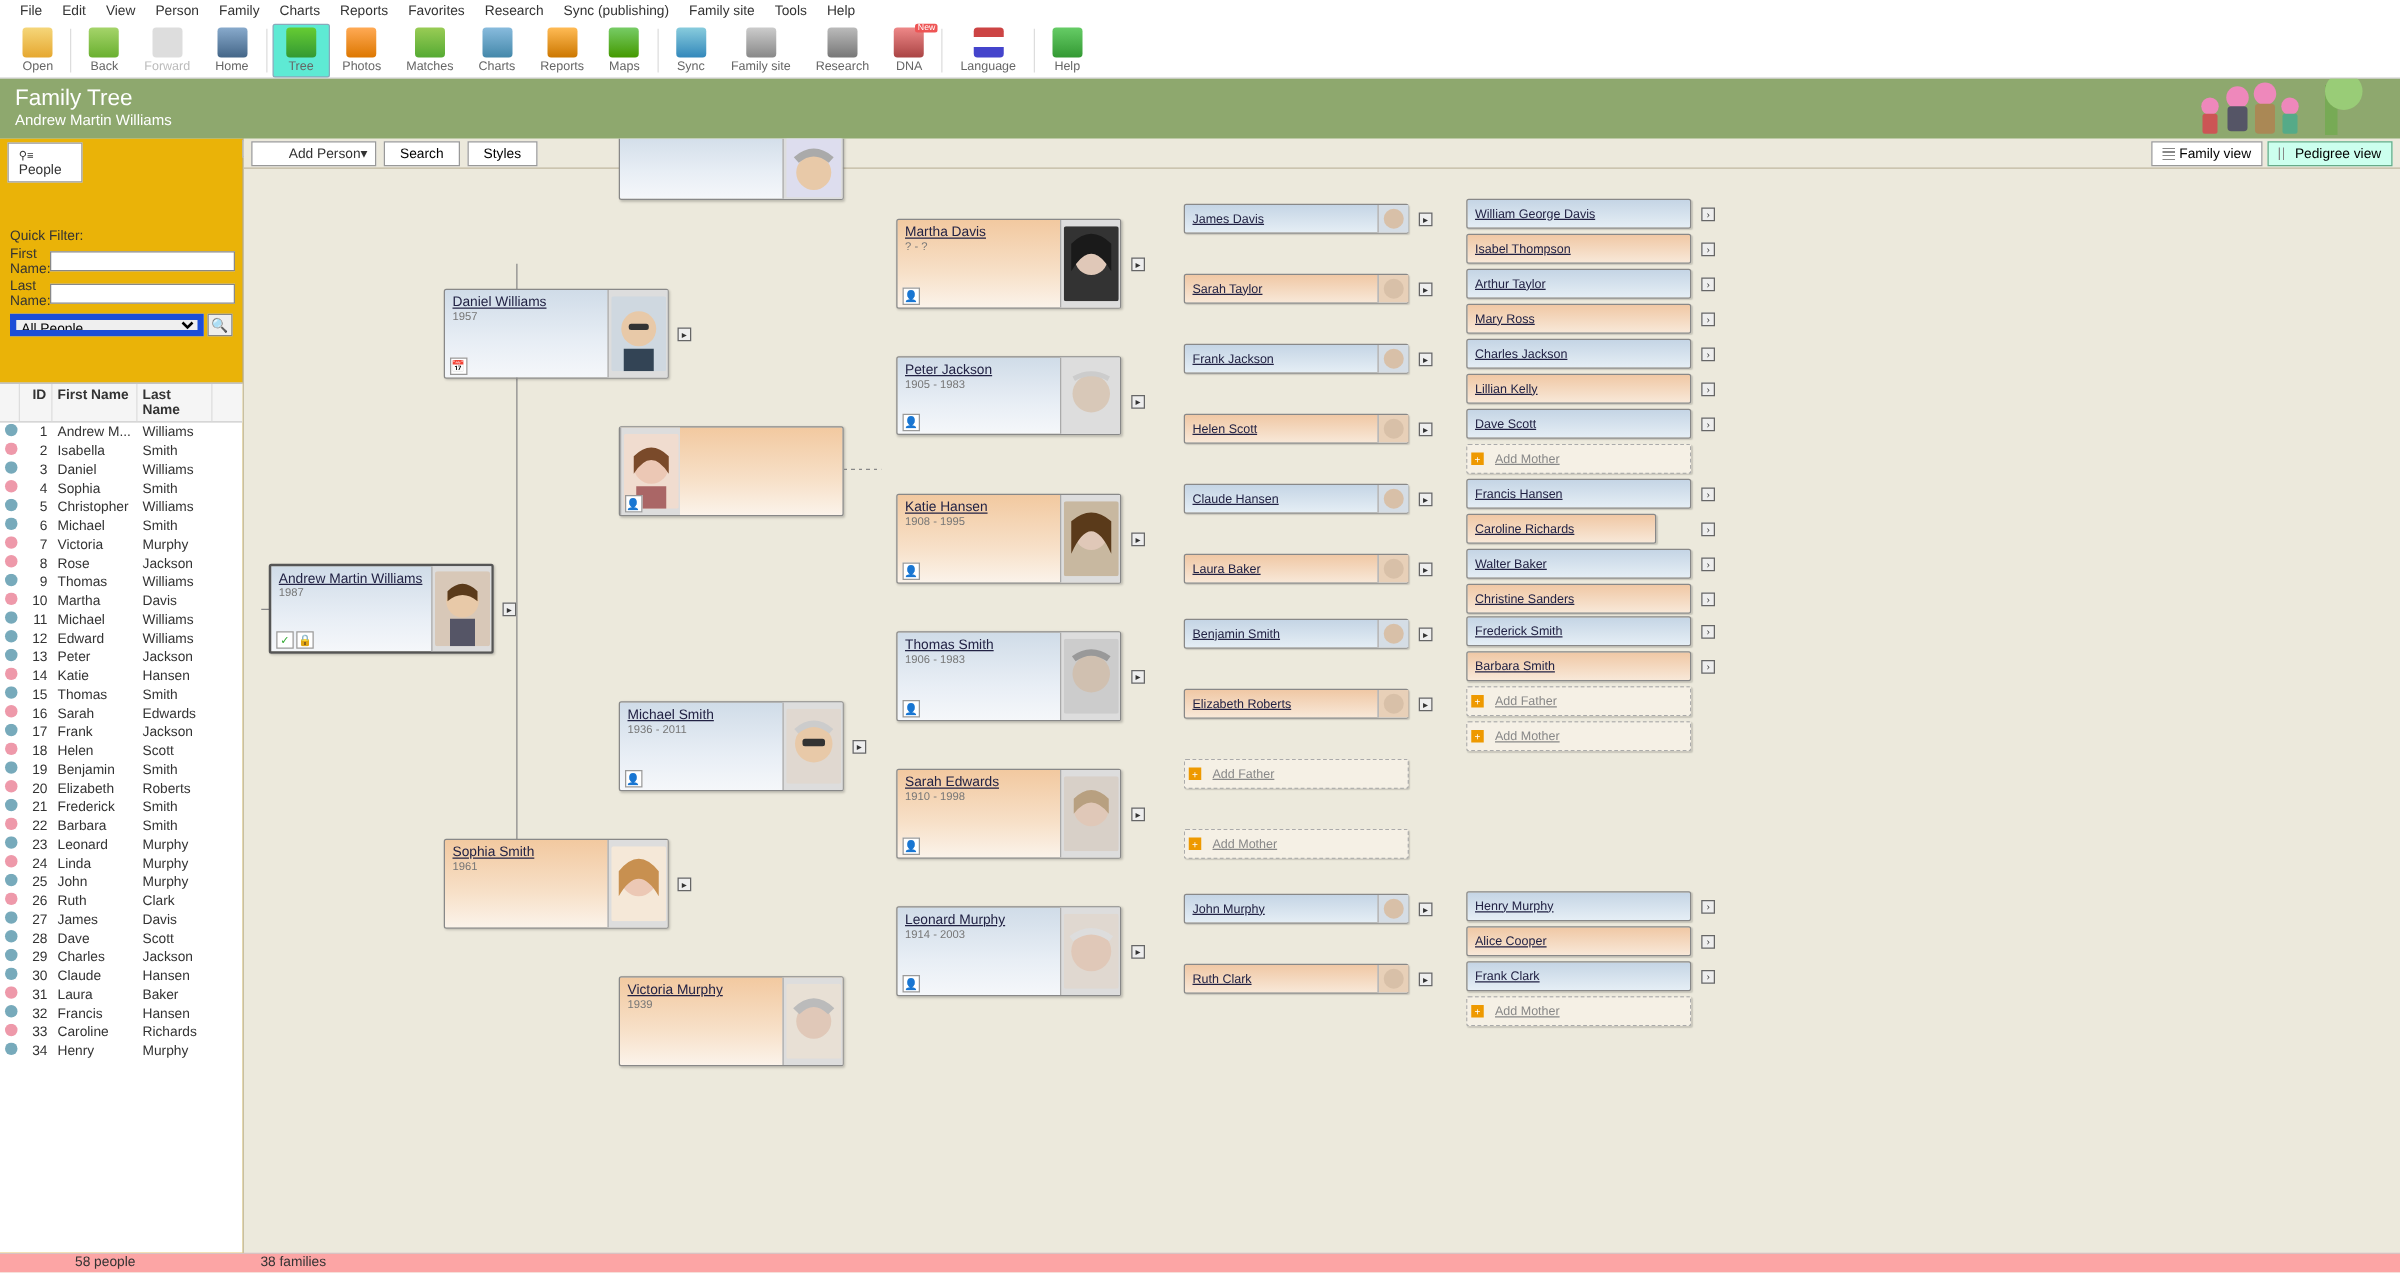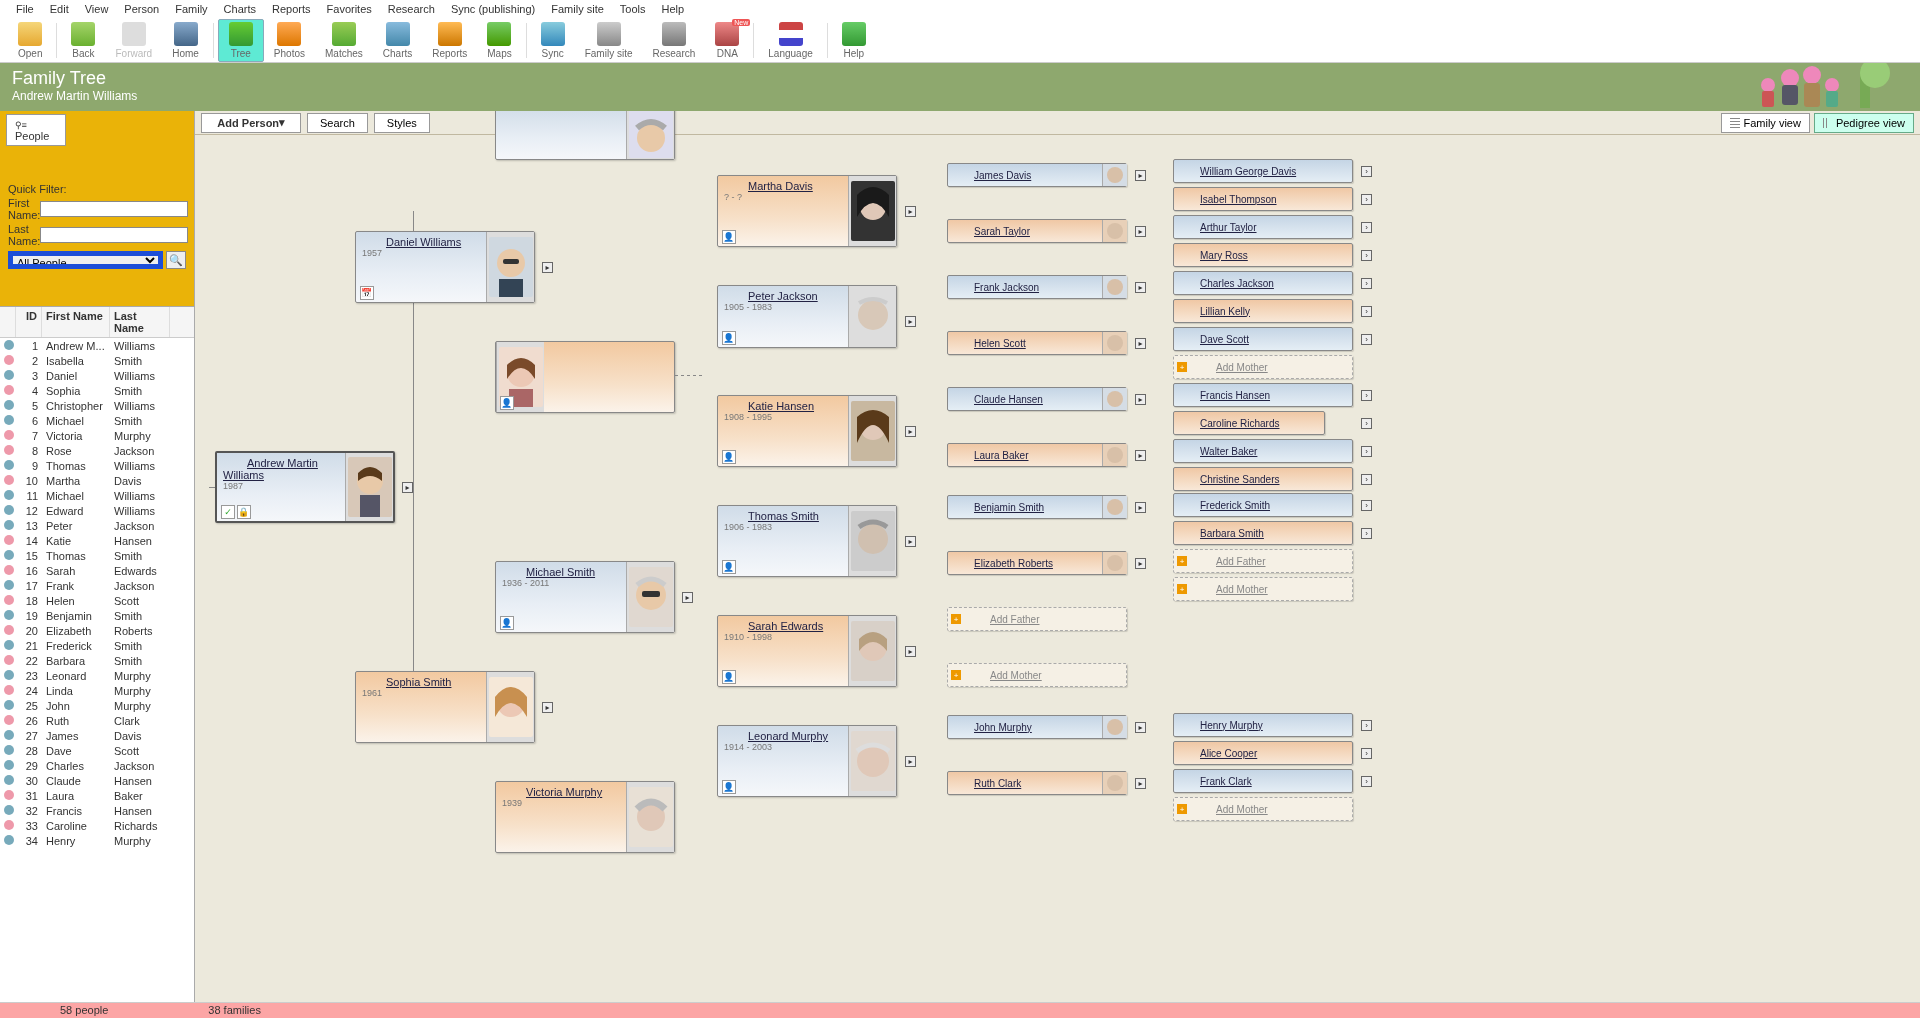--- a/index.html
+++ b/index.html
@@ -61,48 +61,48 @@
 .ppl-row div{padding:0 4px; overflow:hidden; white-space:nowrap; font-size:11px;}
 .ppl-row .c0{width:16px;} .ppl-row .c1{width:26px;text-align:right;} .ppl-row .c2{width:68px;} .ppl-row .c3{width:60px;}
 .gender-ic{width:10px;height:10px;border-radius:50%;display:inline-block;}
 .gender-m{background:#7ab;}
 .gender-f{background:#e9a;}
 
 
 .canvas { flex:1; background: #ece9dc; position: relative; overflow: hidden; }
 .canvasbar { height: 24px; background:#ece9dc; border-bottom:1px solid #c0b8a0; display:flex; padding:3px 6px; gap:6px; align-items:center; }
 .canvasbar button,.canvasbar .dd { height:20px; border:1px solid #999; background:#fff; font-size:11px; padding:0 12px; cursor:pointer; }
-.canvasbar .dd { width:100px; display:flex; align-items:center; justify-content:center; padding:0 6px;font-weight:bold;}
+.canvasbar .dd { width:100px; display:flex; align-items:center; justify-content:flex-end; padding:0 6px;}
 .viewswitch { margin-left:auto; display:flex; gap:4px; }
 .viewswitch button { height:20px; border:1px solid #999; background:#fff; font-size:11px; padding:0 8px; display:flex; align-items:center; gap:3px;}
 .viewswitch button.on { background:#cfe; border-color:#6a8;}
 .vs-ic{width:10px;height:10px;}
 .vs-fam{background:repeating-linear-gradient(#888 0 1px,transparent 1px 3px);}
 .vs-ped{background:linear-gradient(90deg,#888 0 1px,transparent 1px 3px,#888 3px 4px,transparent 4px);}
 
 .treearea { position: relative; width: 100%; height: calc(100% - 24px); }
 
 
 .card { position: absolute; border:1px solid #888; border-radius:2px; box-shadow:1px 1px 2px rgba(0,0,0,.2); display:flex; }
 .card.m { background: linear-gradient(180deg, #d0dce8 0%, #e8eef5 60%, #f5f7fa 100%); }
 .card.f { background: linear-gradient(180deg, #f2c9a0 0%, #f7e0c8 60%, #fbf3ea 100%); }
 .card .info { flex:1; padding:4px 6px; font-size:10px; color:#333; }
-.card .info a { color:#224; text-decoration:underline; font-size:11px;margin-left:24px; }
+.card .info a { color:#224; text-decoration:underline; font-size:11px; }
 .card .info .dates{ font-size:9px; color:#777; }
 .card .ph { width:48px; background:#ddd; border-left:1px solid #aaa; display:flex;align-items:center;justify-content:center;}
 .card .icons { position:absolute; bottom:2px; left:4px; display:flex; gap:2px; }
 .card .icons span { width:14px; height:14px; border:1px solid #999; background:#fff; font-size:9px; display:flex;align-items:center;justify-content:center;}
 .face { border-radius:2px; }
 .card.sel{ border:2px solid #555; }
 
 
 .mini { position:absolute; height:24px; border:1px solid #888; border-radius:2px; display:flex; align-items:center; box-shadow:1px 1px 1px rgba(0,0,0,.15);}
 .mini.m{background:linear-gradient(#c5d5e5,#e5eef5);}
 .mini.f{background:linear-gradient(#f0c8a5,#f8e8d8);}
-.mini a{ flex:1; padding:0 6px; font-size:10px; text-decoration:underline; color:#224;margin-left:20px;}
+.mini a{ flex:1; padding:0 6px; font-size:10px; text-decoration:underline; color:#224;}
 .mini .mph{width:24px; height:22px; background:#ddd; border-left:1px solid #aaa;}
 .mini.add{ border:1px dashed #aaa; background:#f5f0e5;}
 .mini.add a{ color:#888; }
 .plus-ic{width:10px;height:10px;background:#e90;color:#fff;font-size:8px;display:inline-flex;align-items:center;justify-content:center;margin:0 3px 0 3px;}
 .expand { position:absolute; width:11px; height:11px; background:#eee; border:1px solid #666; font-size:8px; display:flex;align-items:center;justify-content:center; color:#333; cursor:pointer;}
 
 
 .hline{position:absolute;height:1px;background:#888;}
 .vline{position:absolute;width:1px;background:#888;}
 .hline.d{background:repeating-linear-gradient(90deg,#888 0 3px,transparent 3px 6px);}

